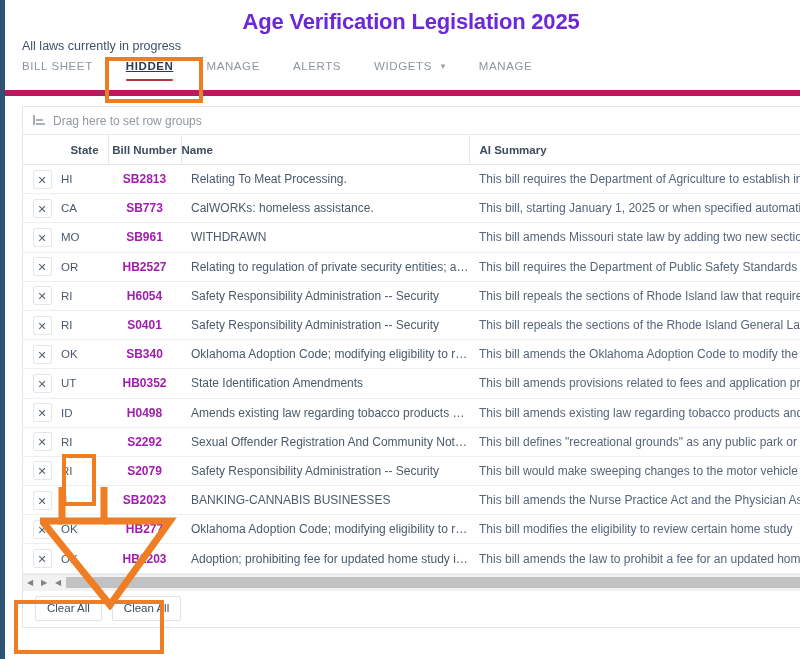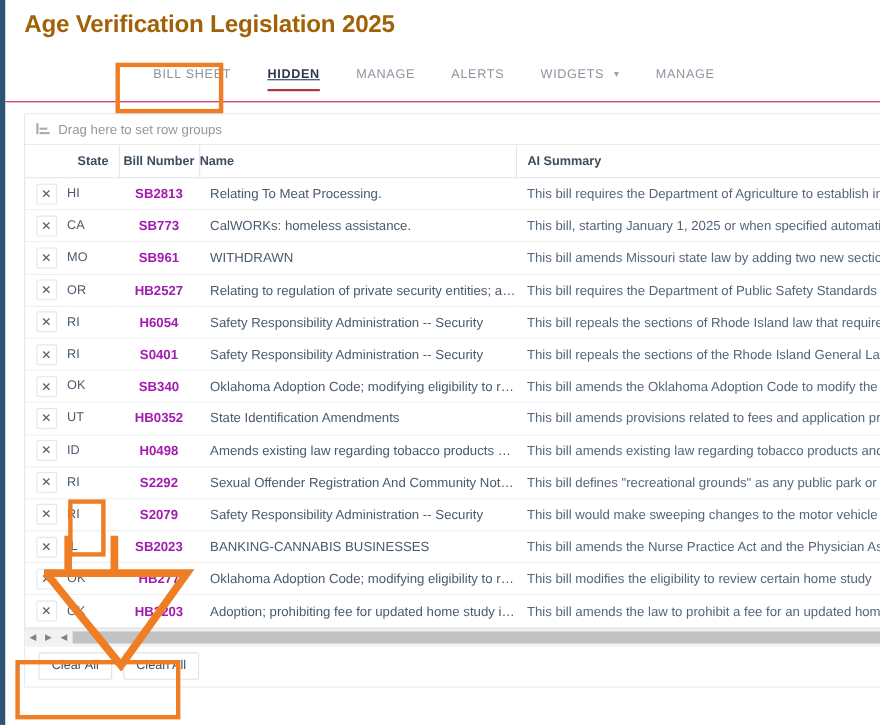--- a/index.html
+++ b/index.html
@@ -17,32 +17,32 @@
     background:#2d5474;
   }
   .page{
     position:absolute;left:5px;top:0;width:795px;height:659px;
     background:#fff;
   }
 
   
   .header{padding:8px 0 0 17px;}
   .page-title{
-    font-size:22px;font-weight:bold;color:#a16207;
-    letter-spacing:-0.2px;line-height:28px;margin:0;
+    font-size:22px;font-weight:bold;color:#6d28d9;
+    letter-spacing:-0.2px;line-height:28px;margin:0;text-align:center;
   }
   .page-subtitle{
     font-size:12.5px;color:#3f5169;margin:2px 0 0 0;line-height:16px;
   }
 
   
   .tabbar{
-    position:relative;margin-top:22px;height:34px;
-    border-bottom:1px solid #be185d;
-    display:flex;align-items:flex-start;padding-left:17px;justify-content:center;
+    position:relative;margin-top:2px;height:34px;
+    border-bottom:6px solid #be185d;
+    display:flex;align-items:flex-start;padding-left:17px;
   }
   .tab{
     font-size:11.5px;letter-spacing:.6px;color:#8e959e;
     padding:4px 0 11px 0;margin-right:33px;
     position:relative;cursor:pointer;white-space:nowrap;
   }
   .tab.active{color:#2b3a4d;font-weight:bold;text-decoration:underline;}
   .tab.active .tab-underline{
     position:absolute;left:0;right:0;bottom:2px;height:2.5px;
     background:#b0373c;border-radius:1px;
@@ -150,20 +150,21 @@
 </style>
 </head>
 <body>
 
 <div class="left-rail"></div>
 
 <div class="page">
 
   <div class="header">
     <div class="page-title">Age Verification Legislation 2025</div>
+    <div class="page-subtitle">All laws currently in progress</div>
   </div>
 
   <div class="tabbar">
     <div class="tab">
       <span>BILL SHEET</span>
     </div>
     <div class="tab active">
       <span>HIDDEN</span>
       <span class="tab-underline"></span>
     </div>

